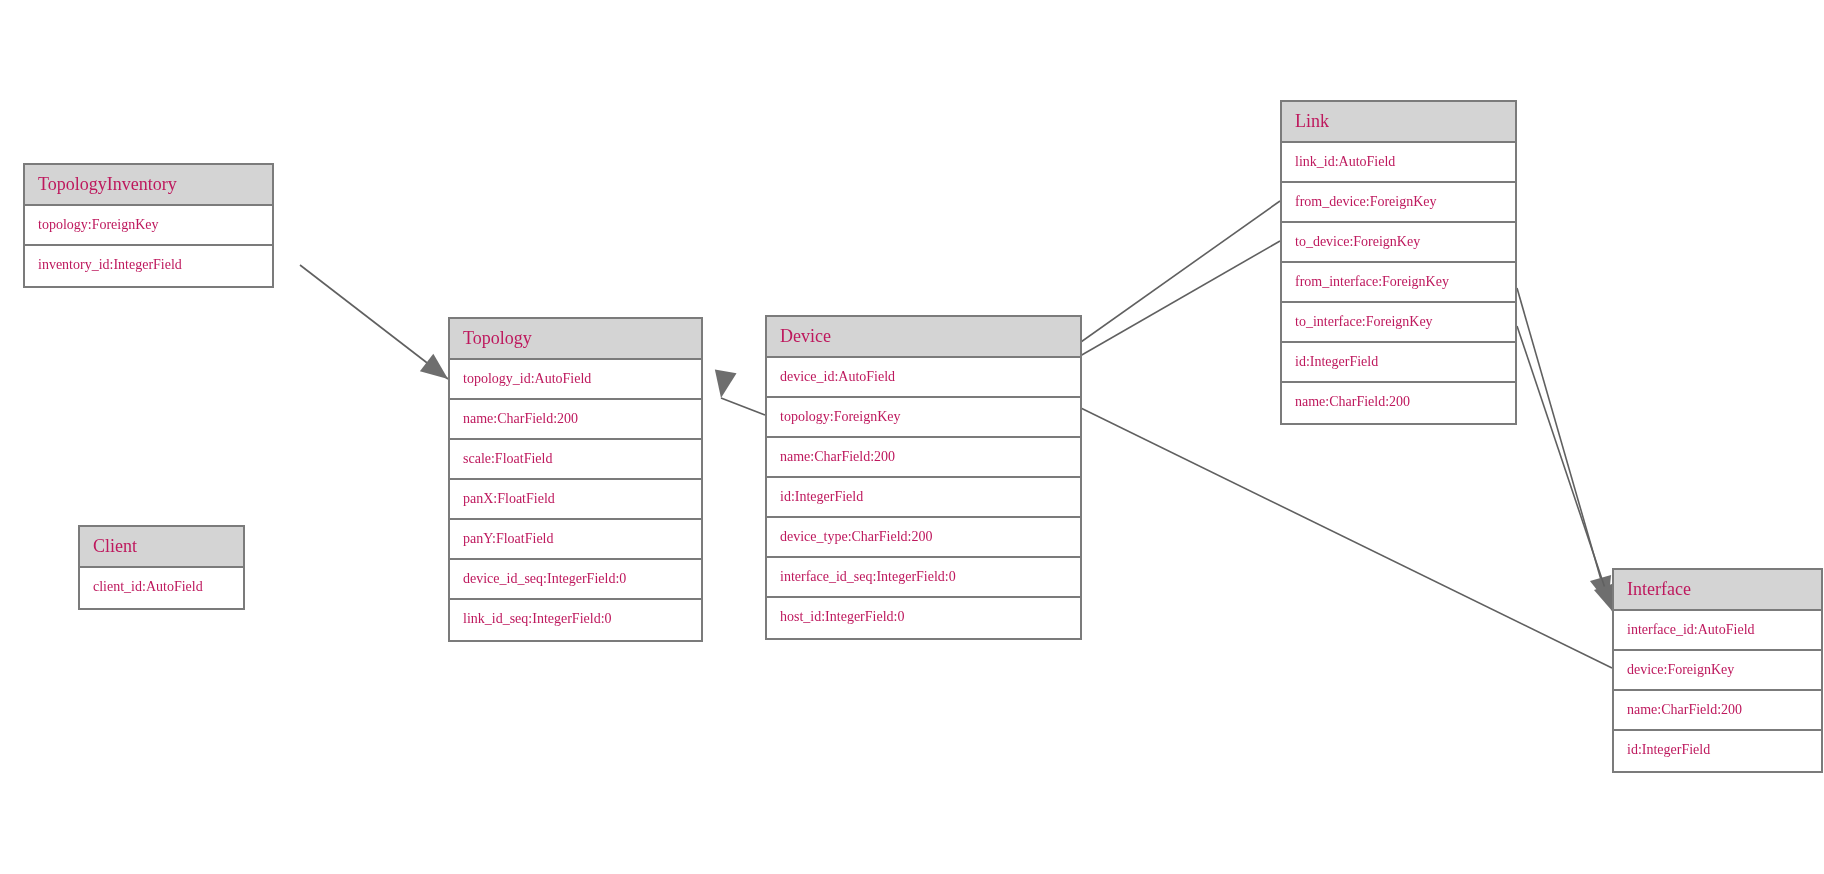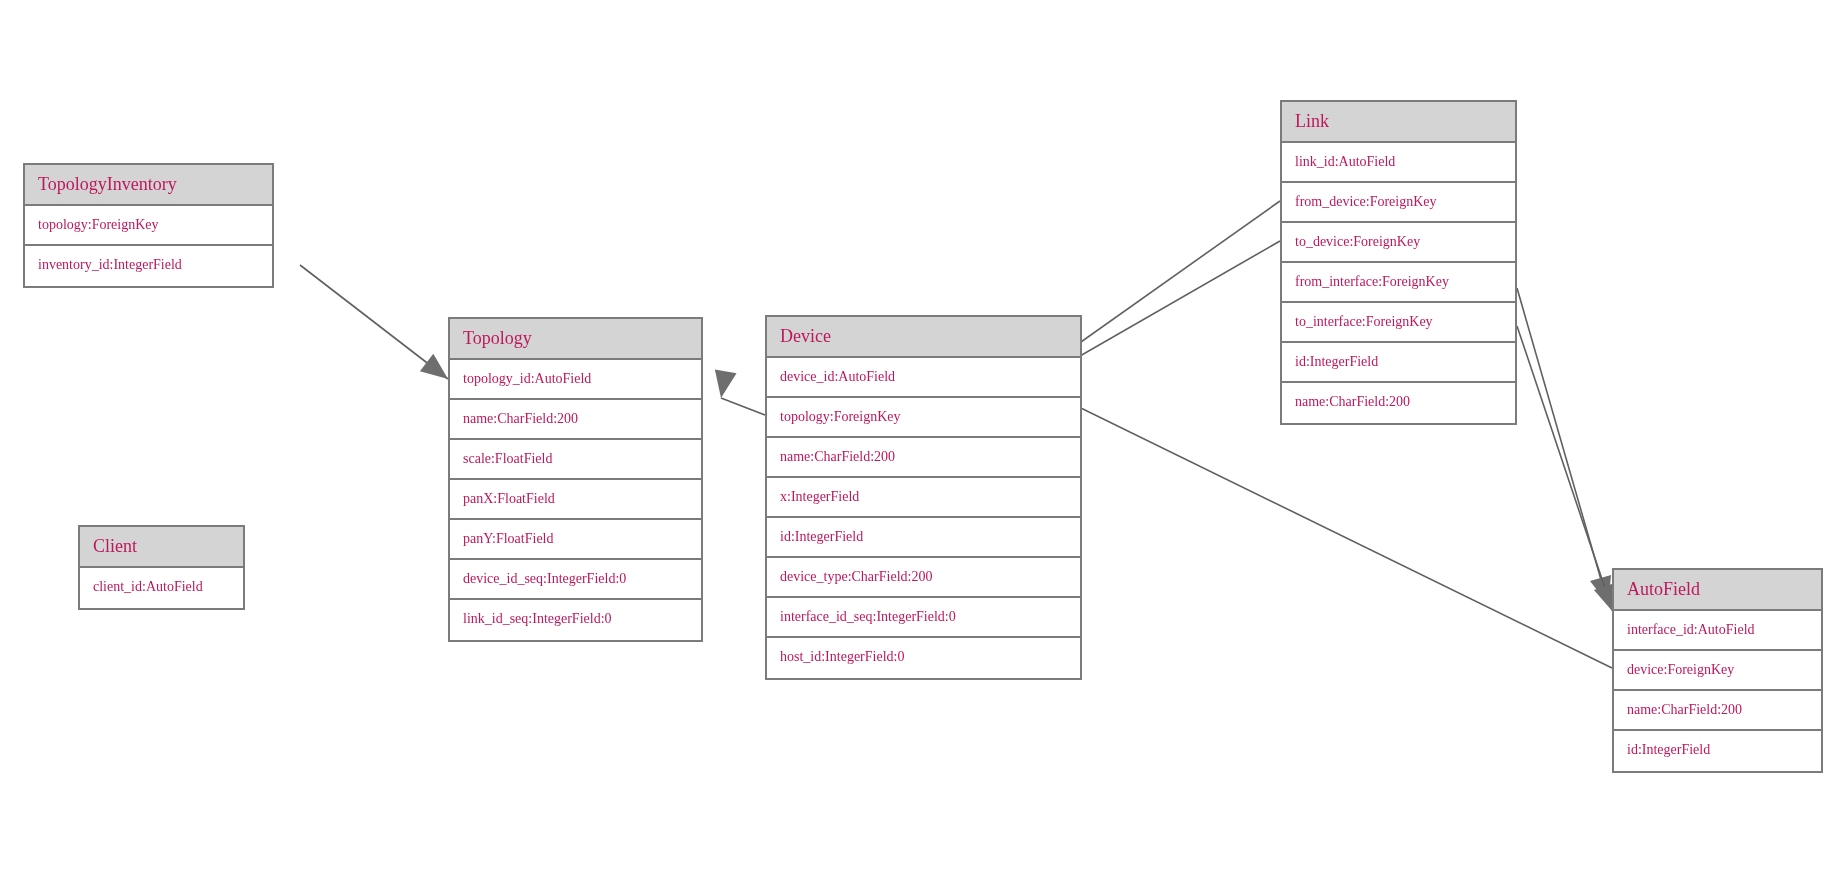--- a/index.html
+++ b/index.html
@@ -93,36 +93,35 @@
     </div>
     <div class="entity-box" style="left: 78px; top: 525px; width: 167px;">
       <div class="entity-header">Client</div>
       <div class="entity-row">client_id:AutoField</div>
     </div>
     <div class="entity-box" style="left: 765px; top: 315px; width: 317px;">
       <div class="entity-header">Device</div>
       <div class="entity-row">device_id:AutoField</div>
       <div class="entity-row">topology:ForeignKey</div>
       <div class="entity-row">name:CharField:200</div>
-      <div class="entity-row">x:IntegerField</div>
       <div class="entity-row">id:IntegerField</div>
       <div class="entity-row">device_type:CharField:200</div>
       <div class="entity-row">interface_id_seq:IntegerField:0</div>
       <div class="entity-row">host_id:IntegerField:0</div>
     </div>
     <div class="entity-box" style="left: 1280px; top: 100px; width: 237px;">
       <div class="entity-header">Link</div>
       <div class="entity-row">link_id:AutoField</div>
       <div class="entity-row">from_device:ForeignKey</div>
       <div class="entity-row">to_device:ForeignKey</div>
       <div class="entity-row">from_interface:ForeignKey</div>
       <div class="entity-row">to_interface:ForeignKey</div>
       <div class="entity-row">id:IntegerField</div>
       <div class="entity-row">name:CharField:200</div>
     </div>
     <div class="entity-box" style="left: 1612px; top: 568px; width: 211px;">
-      <div class="entity-header">AutoField</div>
+      <div class="entity-header">Interface</div>
       <div class="entity-row">interface_id:AutoField</div>
       <div class="entity-row">device:ForeignKey</div>
       <div class="entity-row">name:CharField:200</div>
       <div class="entity-row">id:IntegerField</div>
     </div>
   </div>
 
 </body></html>

